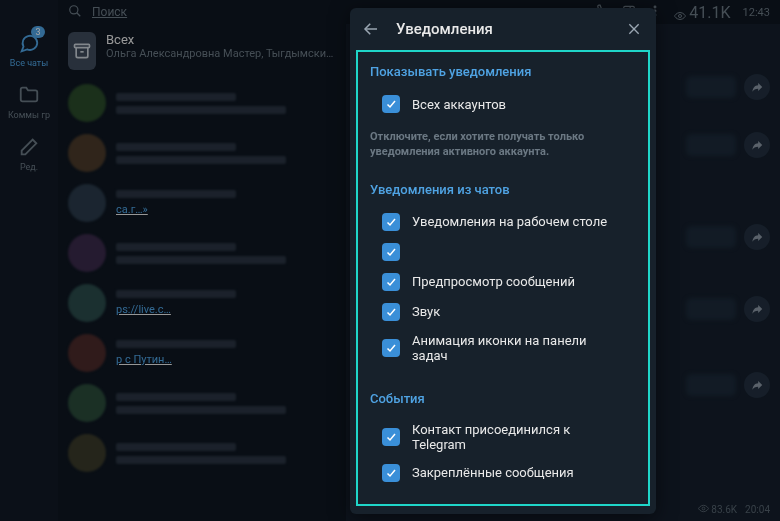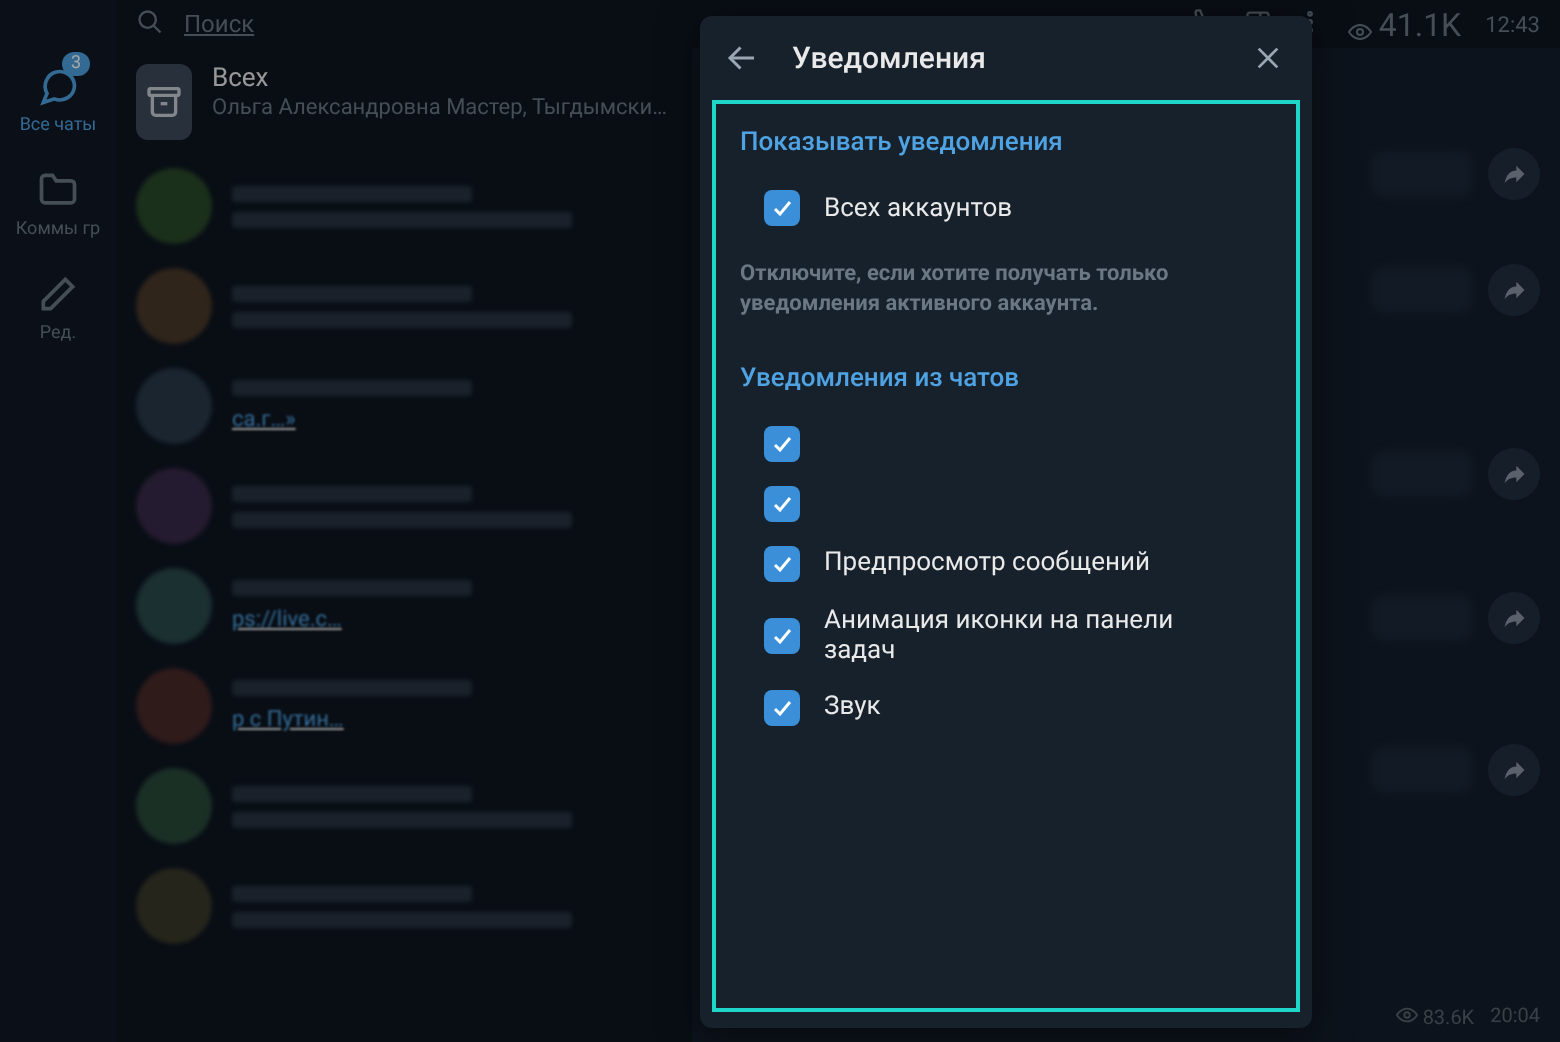--- a/index.html
+++ b/index.html
@@ -289,20 +289,21 @@
     </div>
 
     <div class="section">
       <div class="section-title">Уведомления из чатов</div>
       <div class="chk-row">
         <div class="chk">
             <svg width="12" height="12" viewBox="0 0 24 24">
               <polyline points="5 13 10 18 20 6"></polyline>
             </svg>
           </div>
+        <div class="chk-label">Уведомления на рабочем столе</div>
       </div>
       <div class="chk-row">
         <div class="chk">
             <svg width="12" height="12" viewBox="0 0 24 24">
               <polyline points="5 13 10 18 20 6"></polyline>
             </svg>
           </div>
       </div>
       <div class="chk-row">
         <div class="chk">
@@ -311,27 +312,46 @@
             </svg>
           </div>
         <div class="chk-label">Предпросмотр сообщений</div>
       </div>
       <div class="chk-row">
         <div class="chk">
             <svg width="12" height="12" viewBox="0 0 24 24">
               <polyline points="5 13 10 18 20 6"></polyline>
             </svg>
           </div>
+        <div class="chk-label">Звук</div>
+      </div>
+      <div class="chk-row">
+        <div class="chk">
+            <svg width="12" height="12" viewBox="0 0 24 24">
+              <polyline points="5 13 10 18 20 6"></polyline>
+            </svg>
+          </div>
         <div class="chk-label">Анимация иконки на панели задач</div>
       </div>
-      <div class="chk-row">
-        <div class="chk">
-            <svg width="12" height="12" viewBox="0 0 24 24">
-              <polyline points="5 13 10 18 20 6"></polyline>
-            </svg>
-          </div>
-        <div class="chk-label">Звук</div>
-      </div>
-    </div>
-
+    </div>
+
+    <div class="section" style="margin-bottom:4px">
+      <div class="section-title">События</div>
+      <div class="chk-row">
+        <div class="chk">
+            <svg width="12" height="12" viewBox="0 0 24 24">
+              <polyline points="5 13 10 18 20 6"></polyline>
+            </svg>
+          </div>
+        <div class="chk-label">Контакт присоединился к Telegram</div>
+      </div>
+      <div class="chk-row">
+        <div class="chk">
+            <svg width="12" height="12" viewBox="0 0 24 24">
+              <polyline points="5 13 10 18 20 6"></polyline>
+            </svg>
+          </div>
+        <div class="chk-label">Закреплённые сообщения</div>
+      </div>
+    </div>
 
   </div>
 </div>
 
 </body></html>

